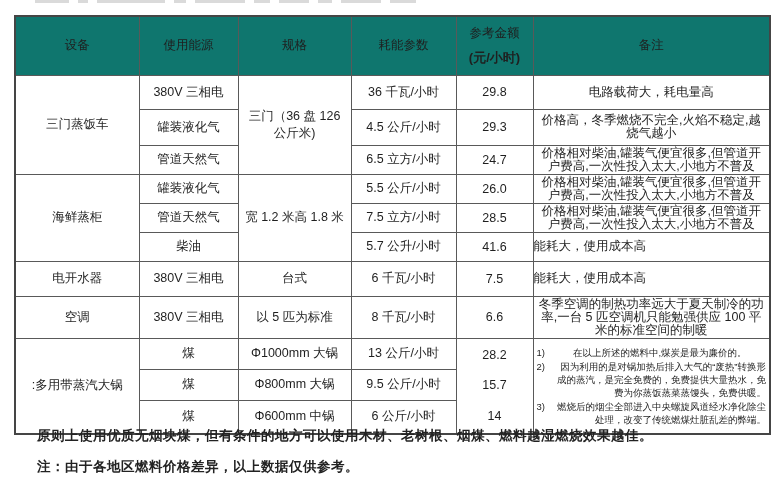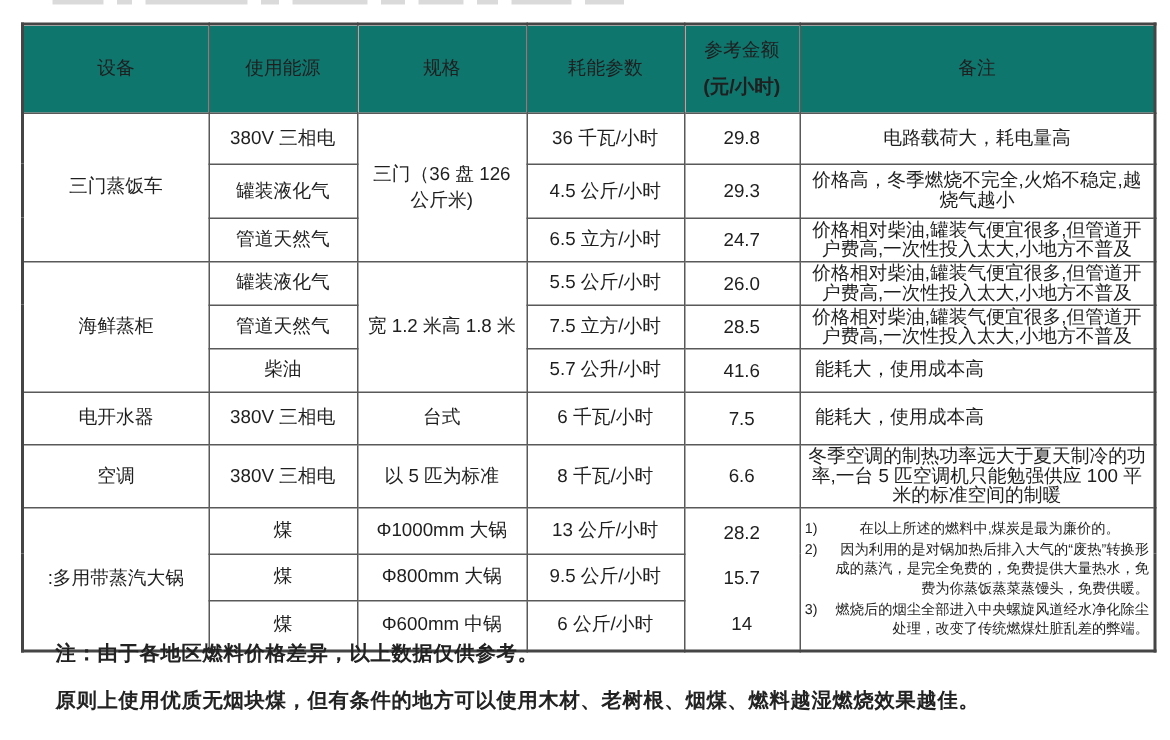--- a/index.html
+++ b/index.html
@@ -16,21 +16,21 @@
     width:755px;
   }
   table.main td,table.main th{
     border:1px solid #595959;padding:1px 3px;text-align:center;vertical-align:middle;
     font-size:12.5px;font-weight:normal;overflow:hidden;
   }
   table.main{border:2px solid #454545;}
   th.hd{background:#0f766e;font-weight:bold;font-size:13.5px;vertical-align:top;padding-top:11px;}
   th.hd .h-sub{font-weight:bold;font-size:13px;margin-top:7px;}
   td.remark{font-size:9.5px;line-height:13px;padding:2px 5px;}
-  td.remark.left{text-align:left;padding-left:10px;}
+  td.remark.left{text-align:left;padding-left:0;}
   
   td.cost-stack{padding:0;}
   td.cost-stack .cv{height:30px;display:flex;align-items:center;justify-content:center;}
   td.cost-stack .cv:last-child{height:32px;}
   
   td.remark-list{padding:2px 4px 2px 6px;vertical-align:middle;}
   .note-item{display:flex;line-height:13px;font-size:9.5px;margin:1px 0;}
   .note-item .num{flex:none;width:17px;text-align:left;}
   .note-item .txt{flex:1;text-align:right;}
   .note-item.first .txt{text-align:center;}
@@ -180,17 +180,17 @@
     </tr>
     <tr style="height:32px">
       <td>煤</td>
       <td>Φ600mm 中锅</td>
       <td>6 公斤/小时</td>
     </tr>
   </tbody>
     </table>
 
   <div class="footnotes">
+    <div class="fn">原则上使用优质无烟块煤，但有条件的地方可以使用木材、老树根、烟煤、燃料越湿燃烧效果越佳。</div>
     <div class="fn">注：由于各地区燃料价格差异，以上数据仅供参考。</div>
-    <div class="fn">原则上使用优质无烟块煤，但有条件的地方可以使用木材、老树根、烟煤、燃料越湿燃烧效果越佳。</div>
   </div>
 
 </div>
 
 </body></html>

